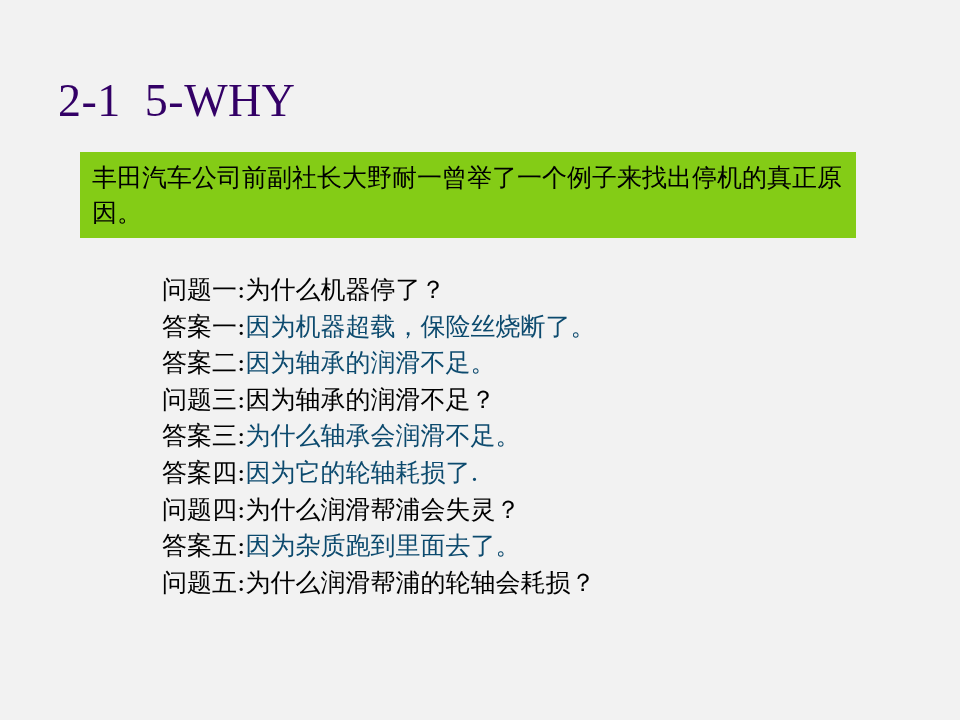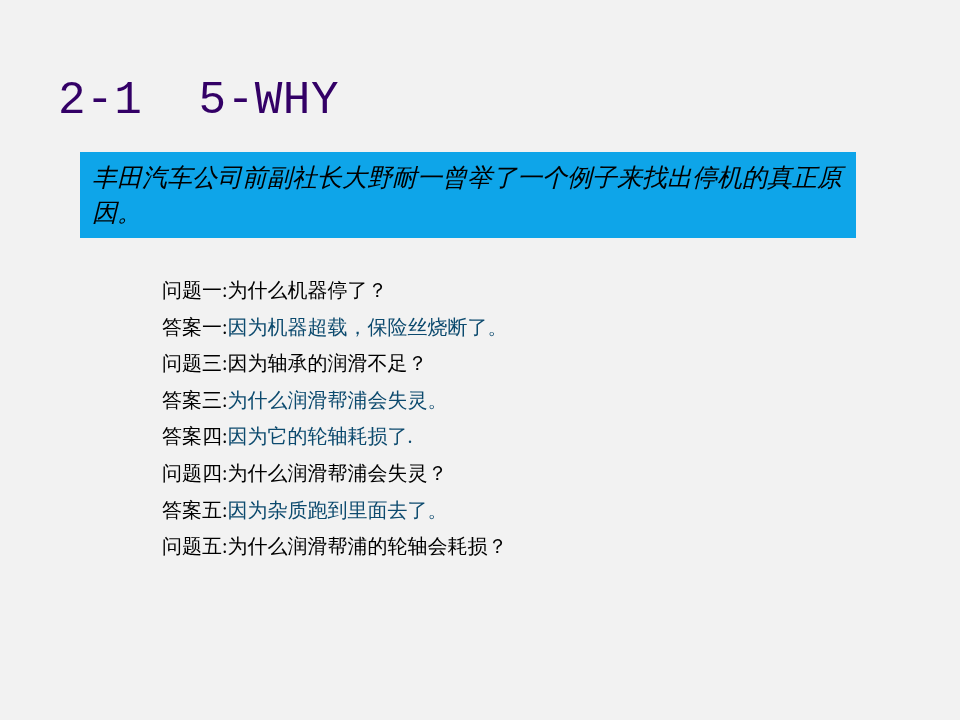--- a/index.html
+++ b/index.html
@@ -11,72 +11,71 @@
       height: 720px;
       background: #f2f2f2;
       position: relative;
       overflow: hidden;
       font-family: "DejaVu Serif", "Liberation Serif", serif;
     }
     .slide-title {
       position: absolute;
       left: 58px;
       top: 78px;
-      font-family: Liberation Mono, monospace;
+      font-family: Liberation Serif, serif;
       font-size: 46px;
       color: #330066;
       line-height: 1;
       white-space: pre;
       letter-spacing: 0.5px;
     }
     .intro-box {
       position: absolute;
       left: 80px;
       top: 152px;
       width: 776px;
       height: 86px;
-      background: #0ea5e9;
+      background: #84cc16;
       box-sizing: border-box;
       padding: 8px 12px 0 12px;
       font-size: 25px;
       line-height: 35px;
       color: #000000;
-      font-style: italic;
     }
     .qa-list {
       position: absolute;
       left: 162px;
       top: 272px;
       margin: 0;
       padding: 0;
       list-style: none;
     }
     .qa-line {
-      font-size: 20px;
+      font-size: 25px;
       line-height: 36.6px;
       height: 36.6px;
       white-space: nowrap;
       color: #000000;
-      font-family: Liberation Serif, serif;
     }
     .qa-label { color: #000000; }
     .qa-text-q { color: #000000; }
     .qa-text-a { color: #0c4a6e; }
   </style>
 </head>
 <body>
 
 <div class="slide-title">2-1  5-WHY</div>
 
 <div class="intro-box">
   <span>丰田汽车公司前副社长大野耐一曾举了一个例子来找出停机的真正原因。</span>
 </div>
 
 <ul class="qa-list">
   <li class="qa-line"><span class="qa-label">问题一:</span><span class="qa-text-q">为什么机器停了？</span></li>
   <li class="qa-line"><span class="qa-label">答案一:</span><span class="qa-text-a">因为机器超载，保险丝烧断了。</span></li>
+  <li class="qa-line"><span class="qa-label">答案二:</span><span class="qa-text-a">因为轴承的润滑不足。</span></li>
   <li class="qa-line"><span class="qa-label">问题三:</span><span class="qa-text-q">因为轴承的润滑不足？</span></li>
-  <li class="qa-line"><span class="qa-label">答案三:</span><span class="qa-text-a">为什么润滑帮浦会失灵。</span></li>
+  <li class="qa-line"><span class="qa-label">答案三:</span><span class="qa-text-a">为什么轴承会润滑不足。</span></li>
   <li class="qa-line"><span class="qa-label">答案四:</span><span class="qa-text-a">因为它的轮轴耗损了.</span></li>
   <li class="qa-line"><span class="qa-label">问题四:</span><span class="qa-text-q">为什么润滑帮浦会失灵？</span></li>
   <li class="qa-line"><span class="qa-label">答案五:</span><span class="qa-text-a">因为杂质跑到里面去了。</span></li>
   <li class="qa-line"><span class="qa-label">问题五:</span><span class="qa-text-q">为什么润滑帮浦的轮轴会耗损？</span></li>
 </ul>
 
 </body></html>

